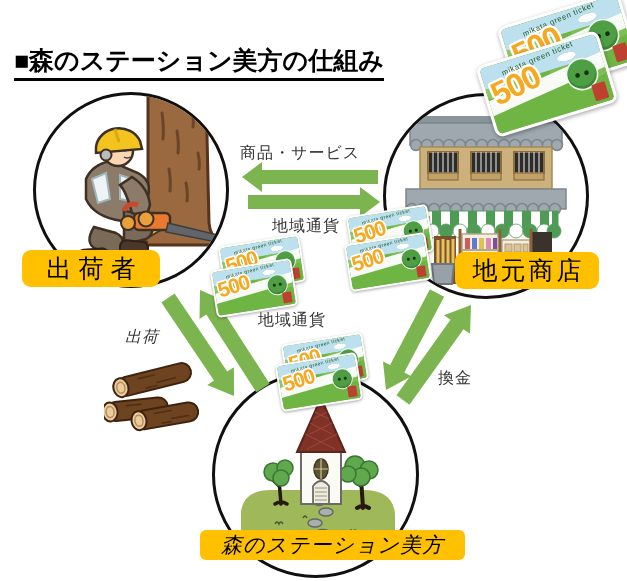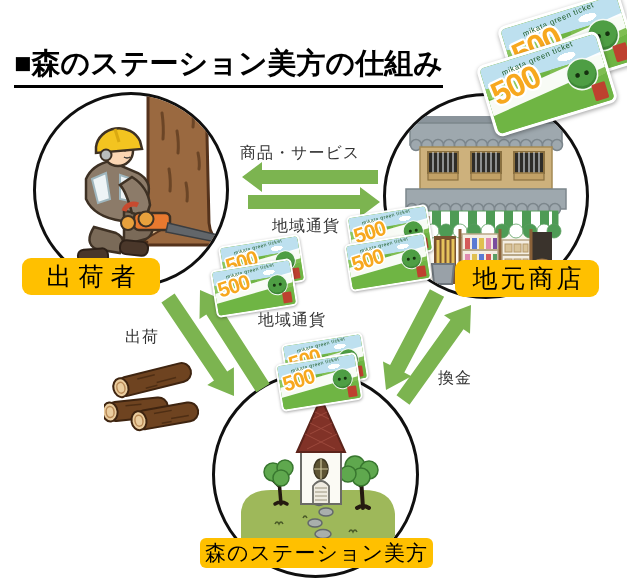--- a/index.html
+++ b/index.html
@@ -2,45 +2,45 @@
 <html><head>
 <meta charset="utf-8">
 <style>
   html,body{margin:0;padding:0;background:#fff;}
   .stage{
     position:relative;width:627px;height:581px;background:#ffffff;overflow:hidden;
     font-family:"Liberation Sans","DejaVu Sans",sans-serif;color:#000;
   }
   
   .title{
-    position:absolute;left:14px;top:44px;font-size:29px;font-weight:bold;
+    position:absolute;left:14px;top:44px;font-size:25px;font-weight:bold;
     letter-spacing:0px;border-bottom:3px solid #000;padding-bottom:1px;z-index:5;white-space:nowrap;
   }
   
   .node-circle{
     position:absolute;background:#fff;border:3px solid #101010;border-radius:50%;
     overflow:hidden;z-index:10;
   }
   #circle-shipper{left:33px;top:92px;width:190px;height:190px;}
   #circle-shop{left:383px;top:93px;width:200px;height:200px;}
   #circle-station{left:212px;top:371px;width:201px;height:201px;}
   .node-circle svg{position:absolute;left:0;top:0;}
   
   .node-label{
     position:absolute;background:#FFC000;color:#000;display:flex;align-items:center;
-    justify-content:center;z-index:40;border-radius:9px;white-space:nowrap;margin-top:8px;
+    justify-content:center;z-index:40;border-radius:9px;white-space:nowrap;
   }
   #label-shipper{left:22px;top:250px;width:131px;height:37px;font-size:25px;letter-spacing:7px;padding-left:7px;}
   #label-shop{left:455px;top:252px;width:141px;height:37px;font-size:25px;letter-spacing:3px;padding-left:3px;}
-  #label-station{left:200px;top:530px;width:233px;height:30px;font-size:21px;letter-spacing:1px;border-radius:6px;}
+  #label-station{left:200px;top:530px;width:265px;height:30px;font-size:21px;letter-spacing:1px;border-radius:6px;font-style:italic;}
   
   .flow-label{position:absolute;color:#333;font-size:16px;z-index:25;white-space:nowrap;letter-spacing:1px;}
   #flow-goods{left:240px;top:143px;}
   #flow-currency-shop{left:272px;top:216px;}
-  #flow-shipment{left:125px;top:327px;}
+  #flow-shipment{left:125px;top:327px;font-style:italic;}
   #flow-currency-station{left:258px;top:310px;}
   #flow-exchange{left:438px;top:368px;}
   
   #arrow-layer{position:absolute;left:0;top:0;z-index:20;pointer-events:none;}
   
   #logs{position:absolute;left:104px;top:352px;z-index:15;}
   
   .voucher{
     position:absolute;width:78px;height:44px;border-radius:5px;border:2px solid #fff;
     background:#6FB544;box-shadow:0 1px 3px rgba(0,0,0,0.35);overflow:hidden;

